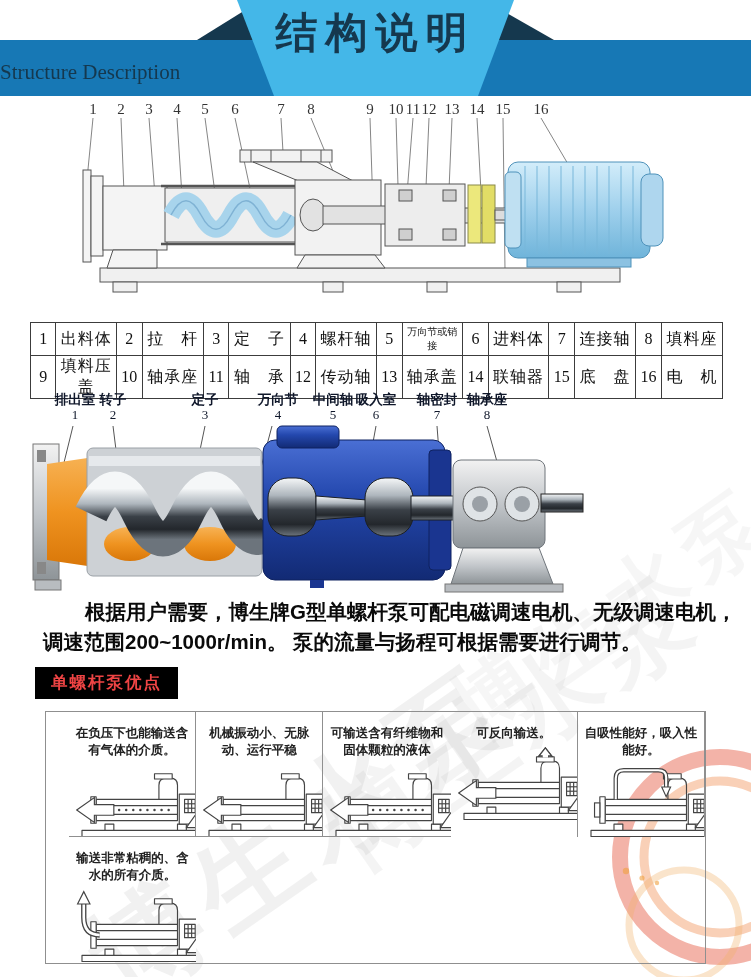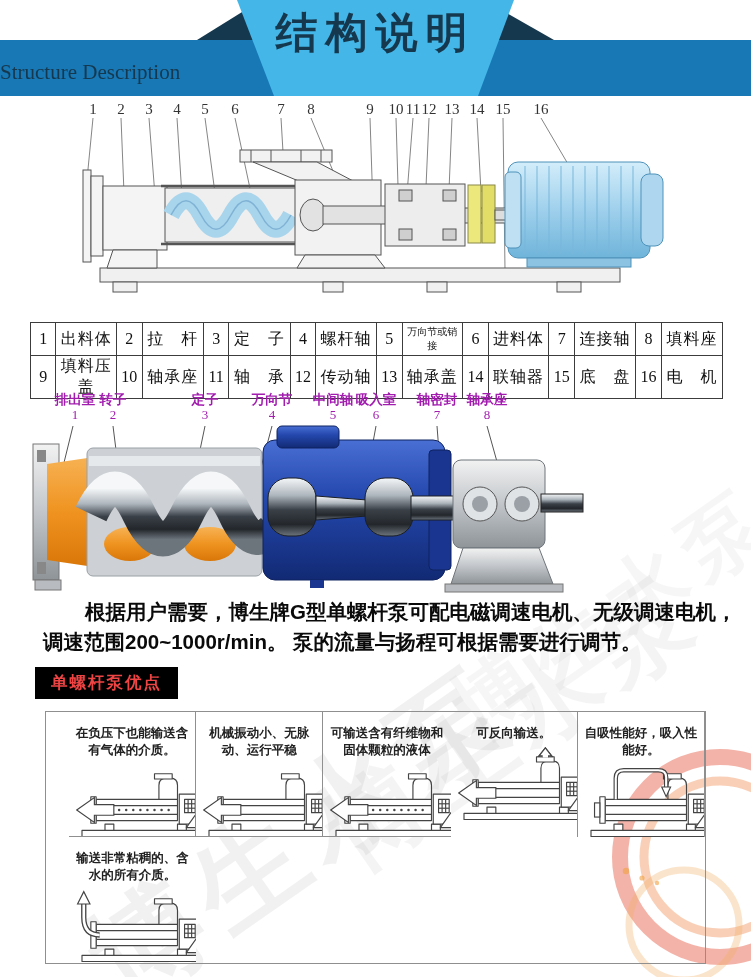--- a/index.html
+++ b/index.html
@@ -20,21 +20,21 @@
   
   .parts{left:30px;top:322px;width:693px;border-collapse:collapse;
     font-family:"Liberation Serif",serif;color:#111;}
   .parts td{border:1px solid #3c3c3c;text-align:center;height:32px;padding:0;}
   .parts .no{width:25px;font-size:16px;}
   .parts .nm{width:61px;font-size:16px;letter-spacing:1px;}
   .parts td.small{font-size:10px;letter-spacing:0;}
   
   .cutaway{left:25px;top:392px;width:560px;height:202px;}
   .cl{position:absolute;top:0;transform:translateX(-50%);text-align:center;
-    color:#a21caf;line-height:15px;white-space:nowrap;}
+    color:#0f172a;line-height:15px;white-space:nowrap;}
   .cl .n1{display:block;font-size:13.5px;font-weight:bold;}
   .cl .n2{display:block;font-size:13px;font-family:"Liberation Serif",serif;}
   
   .desc{left:20px;top:597px;width:722px;color:#0a0a0a;font-size:20.5px;
     line-height:30px;font-weight:600;white-space:nowrap;}
   .desc .l1{text-indent:42px;}
   
   .adv-heading{left:35px;top:667px;background:#000;color:#ef4444;
     font-size:16.5px;font-weight:bold;padding:5px 16px;letter-spacing:2px;}
   .adv-grid{left:45px;top:711px;width:661px;display:grid;
@@ -232,21 +232,21 @@
         <span class="n2">1</span>
       </div>
     <div class="cl" style="left:88px">
         <span class="n1">转子</span>
         <span class="n2">2</span>
       </div>
     <div class="cl" style="left:180px">
         <span class="n1">定子</span>
         <span class="n2">3</span>
       </div>
-    <div class="cl" style="left:247px">
+    <div class="cl" style="left:253px">
         <span class="n1">万向节</span>
         <span class="n2">4</span>
       </div>
     <div class="cl" style="left:308px">
         <span class="n1">中间轴</span>
         <span class="n2">5</span>
       </div>
     <div class="cl" style="left:351px">
         <span class="n1">吸入室</span>
         <span class="n2">6</span>

